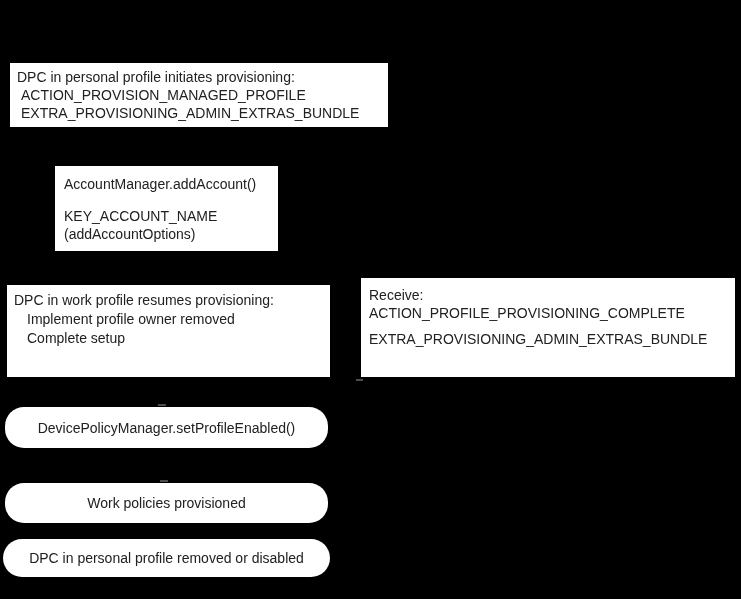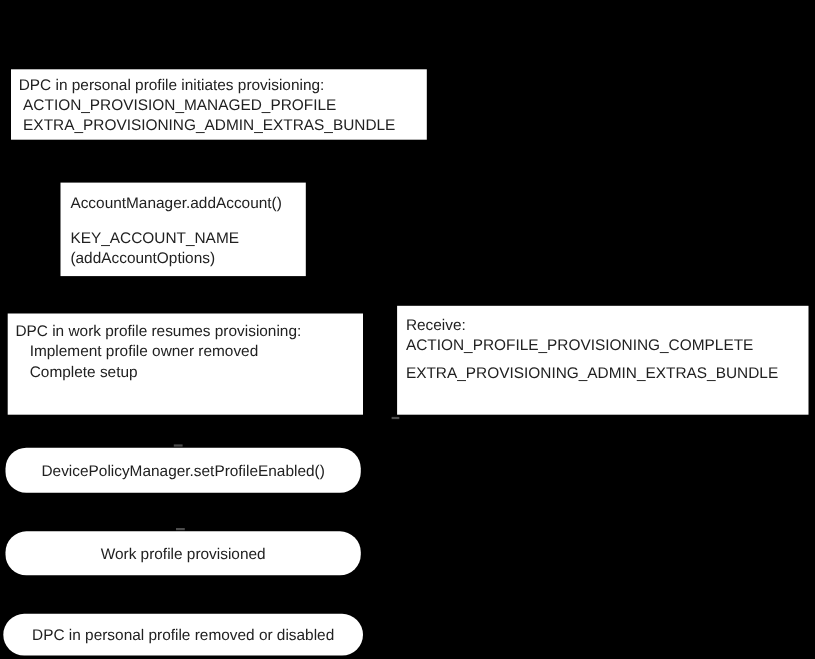--- a/index.html
+++ b/index.html
@@ -58,21 +58,21 @@
   
   .center-box {
     display: flex;
     align-items: center;
     justify-content: center;
     text-align: center;
     border-radius: 19px;
   }
   .box-set-profile   { left: 5px; top: 407px; width: 323px; height: 41px; }
   .box-provisioned   { left: 5px; top: 483px; width: 323px; height: 40px; }
-  .box-removed       { left: 3px; top: 558px; width: 327px; height: 38px; }
+  .box-removed       { left: 3px; top: 539px; width: 327px; height: 38px; }
 
   
   .artifact {
     position: absolute;
     background: #8a8a8a;
     opacity: 0.55;
   }
   .artifact-1 { left: 158px; top: 404px; width: 8px; height: 2px; }
   .artifact-2 { left: 160px; top: 480px; width: 8px; height: 2px; }
   .artifact-3 { left: 356px; top: 379px; width: 7px; height: 2px; }
@@ -110,21 +110,21 @@
     <div class="group2">
       <div class="line">EXTRA_PROVISIONING_ADMIN_EXTRAS_BUNDLE</div>
     </div>
   </div>
 
   <div class="box center-box box-set-profile">
     <div class="line">DevicePolicyManager.setProfileEnabled()</div>
   </div>
 
   <div class="box center-box box-provisioned">
-    <div class="line">Work profile provisioned</div>
+    <div class="line">Work policies provisioned</div>
   </div>
 
   <div class="box center-box box-removed">
     <div class="line">DPC in personal profile removed or disabled</div>
   </div>
 
   <div class="artifact artifact-1"></div>
   <div class="artifact artifact-2"></div>
   <div class="artifact artifact-3"></div>
 

